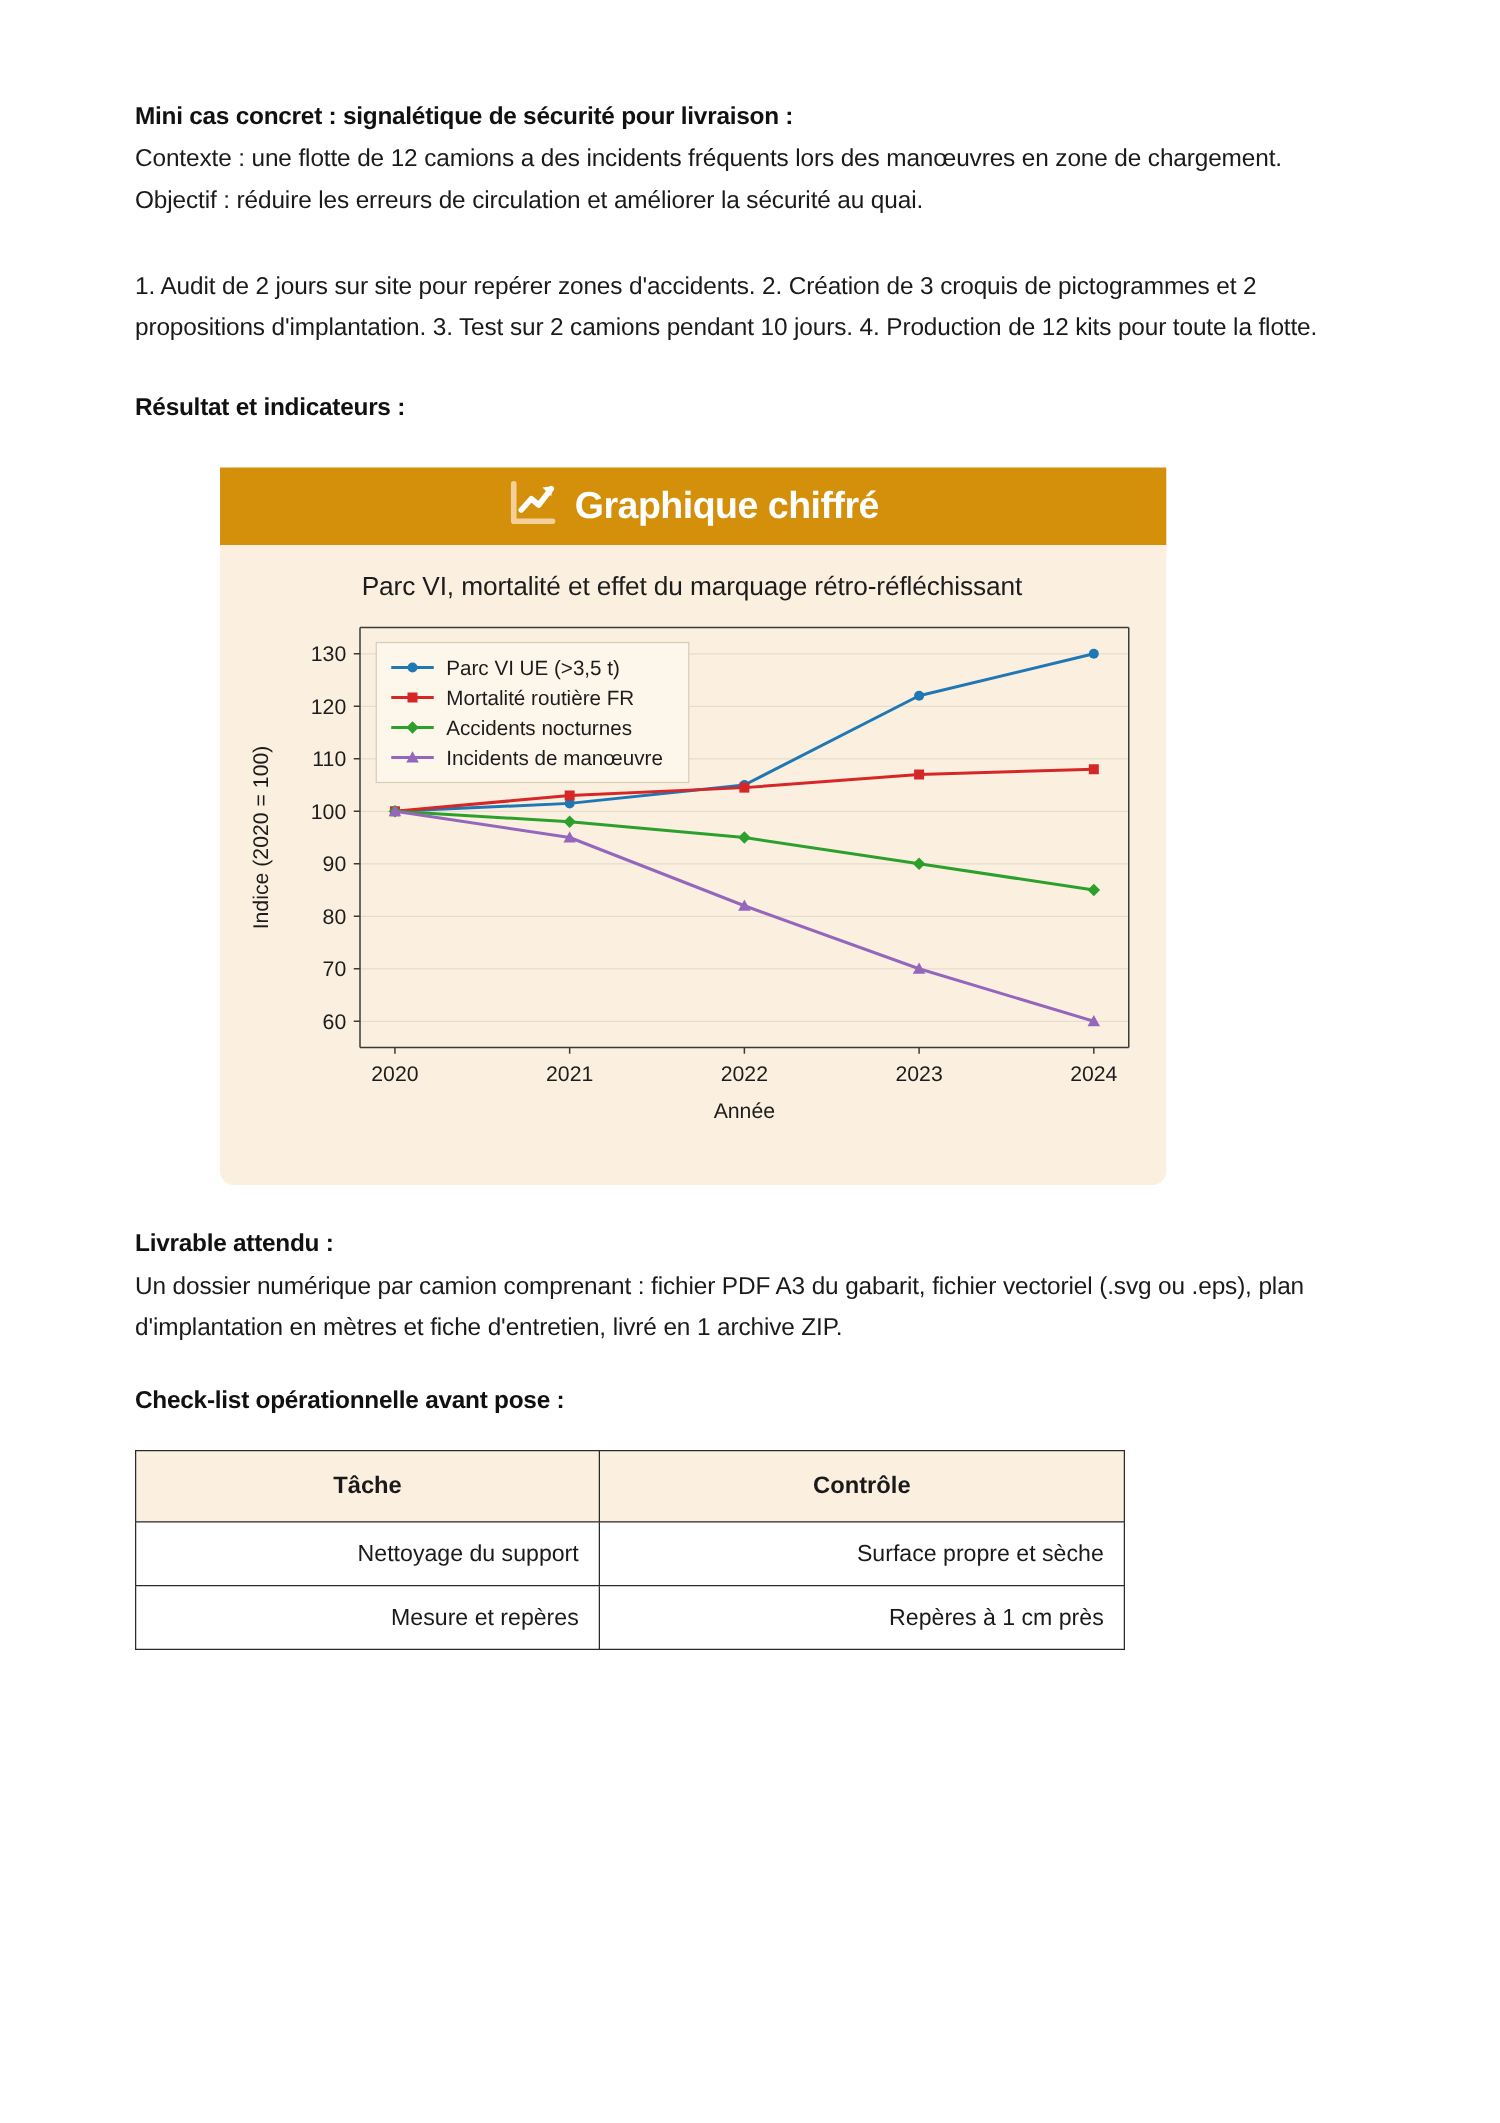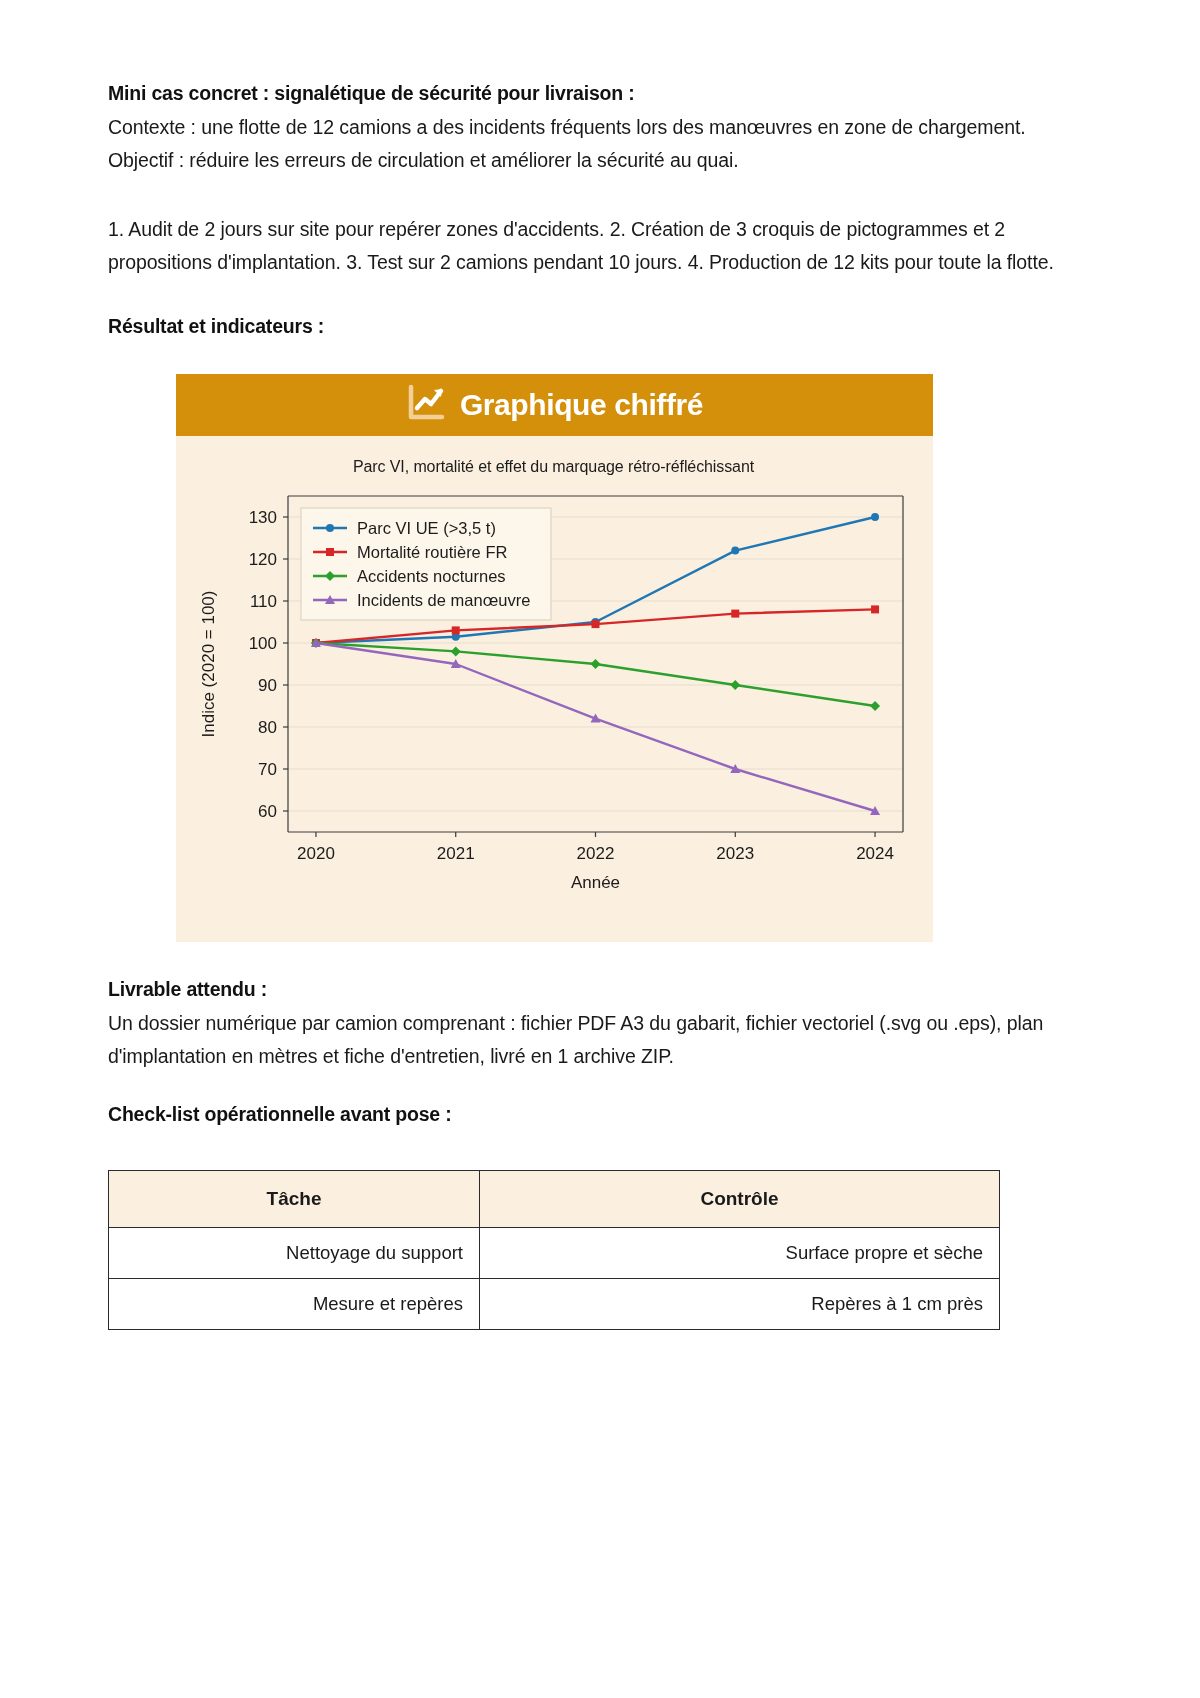--- a/index.html
+++ b/index.html
@@ -39,20 +39,21 @@
   }
   .gap-lg { height: 36px; }
   .gap-md { height: 30px; }
 
   
   .chart-card {
     margin: 36px 0 0 68px;
     width: 757px;
     background: #fbf0e0;
     box-shadow: 0 0 0 0 transparent;
+    border-radius: 11px;
   }
   .chart-banner {
     background: #d4900a;
     height: 62px;
     display: flex;
     align-items: center;
     justify-content: center;
     gap: 14px;
   }
   .chart-banner .banner-title {
@@ -61,33 +62,33 @@
     font-weight: bold;
     letter-spacing: -0.4px;
   }
   .banner-icon { display: block; }
   .chart-body {
     padding: 22px 0 26px 0;
     position: relative;
   }
   .chart-title {
     text-align: center;
-    font-size: 16px;
+    font-size: 21px;
     color: #1c1c1c;
     margin: 0 2px 10px 0;
     letter-spacing: -0.1px;
   }
   .plot-wrap { position: relative; width: 757px; height: 430px; }
   svg.plot { display: block; }
 
   
   table.checklist {
     border-collapse: collapse;
-    width: 892px;
-    margin-top: 44px;
+    width: 792px;
+    margin-top: 28px;
     table-layout: fixed;
   }
   table.checklist th, table.checklist td {
     border: 1.5px solid #2b2b2b;
     padding: 14px 16px;
     font-size: 18.5px;
   }
   table.checklist th {
     background: #fbefdf;
     text-align: center;

